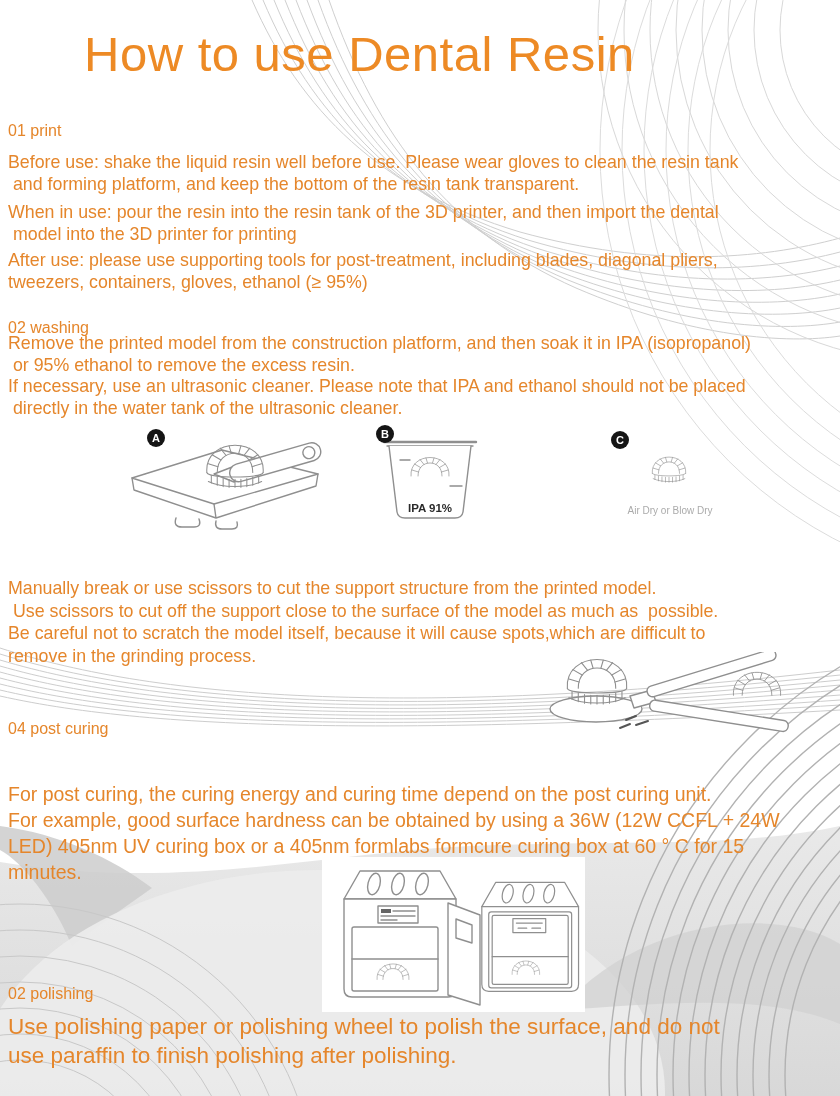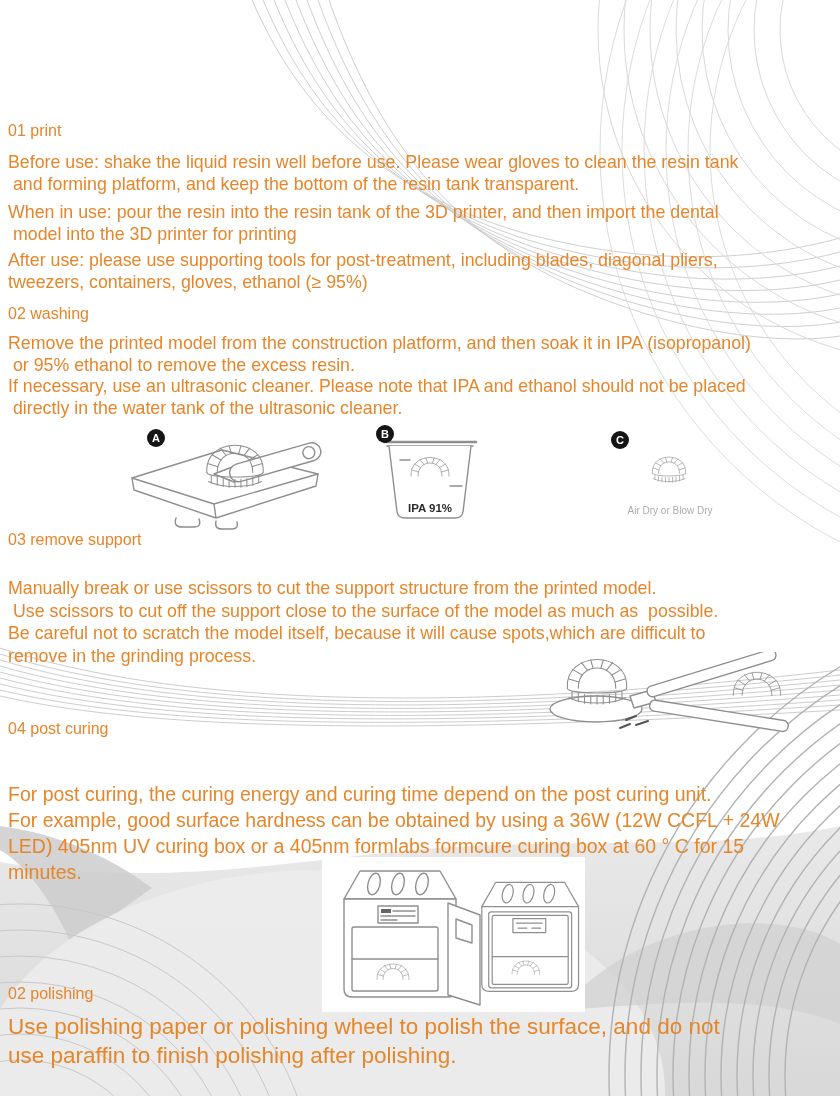--- a/index.html
+++ b/index.html
@@ -127,30 +127,31 @@
         <circle cx="1085" cy="1075" r="380"></circle>
       <circle cx="1085" cy="1075" r="396"></circle>
         <circle cx="1085" cy="1075" r="412"></circle>
       <circle cx="1085" cy="1075" r="428"></circle>
         <circle cx="1085" cy="1075" r="444"></circle>
       <circle cx="1085" cy="1075" r="460"></circle>
         <circle cx="1085" cy="1075" r="476"></circle>
     </g>
   </svg>
 
+  <div class="page-title">How to use Dental Resin</div>
 
   <div class="sec-heading" style="top:122px">01 print</div>
   <div class="body-p" style="top:151px">Before use: shake the liquid resin well before use. Please wear gloves to clean the resin tank
  and forming platform, and keep the bottom of the resin tank transparent.</div>
   <div class="body-p" style="top:201px">When in use: pour the resin into the resin tank of the 3D printer, and then import the dental
  model into the 3D printer for printing</div>
   <div class="body-p" style="top:249px">After use: please use supporting tools for post-treatment, including blades, diagonal pliers,
 tweezers, containers, gloves, ethanol (≥ 95%)</div>
 
-  <div class="sec-heading" style="top:305px">02 washing</div>
+  <div class="sec-heading" style="top:319px">02 washing</div>
   <div class="body-p" style="top:332px">Remove the printed model from the construction platform, and then soak it in IPA (isopropanol)
  or 95% ethanol to remove the excess resin.</div>
   <div class="body-p" style="top:375px">If necessary, use an ultrasonic cleaner. Please note that IPA and ethanol should not be placed
  directly in the water tank of the ultrasonic cleaner.</div>
 
   <div class="badge" style="left:147px; top:429px">A</div>
   <div class="badge" style="left:376px; top:425px">B</div>
   <div class="badge" style="left:611px; top:431px">C</div>
 
   <svg class="fig sketch" style="left:118px; top:438px" width="215" height="95" viewBox="0 0 215 95">
@@ -174,21 +175,20 @@
     <path d="M18 26 h10 M68 52 h12"></path>
     <use href="#arch-clean" transform="translate(23 20) scale(0.5)"></use>
     <text x="48" y="78" text-anchor="middle" font-size="11.5" font-weight="bold" fill="#2A2A2A" stroke="none">IPA 91%</text>
   </svg>
 
   <svg class="fig sketch" style="left:595px; top:452px" width="150" height="70" viewBox="0 0 150 70">
     <use href="#arch-supported" transform="translate(52 2) scale(0.44)"></use>
     <text x="75" y="62" text-anchor="middle" font-size="10" fill="#ABABAB" stroke="none">Air Dry or Blow Dry</text>
   </svg>
 
-  <div class="sec-heading" style="top:531px">03 remove support</div>
   <div class="body-p" style="top:577px; line-height:22.5px">Manually break or use scissors to cut the support structure from the printed model.
  Use scissors to cut off the support close to the surface of the model as much as  possible.
 Be careful not to scratch the model itself, because it will cause spots,which are difficult to
 remove in the grinding process.</div>
 
   <svg class="fig sketch" style="left:530px; top:652px" width="280" height="92" viewBox="0 0 280 92">
     <ellipse class="solid" cx="66" cy="57" rx="46" ry="13"></ellipse>
     <use href="#arch-supported" transform="translate(28 2) scale(0.78)"></use>
     <g>
       <path class="solid" d="M100 44 L122 38 L126 50 L104 56 Z"></path>

